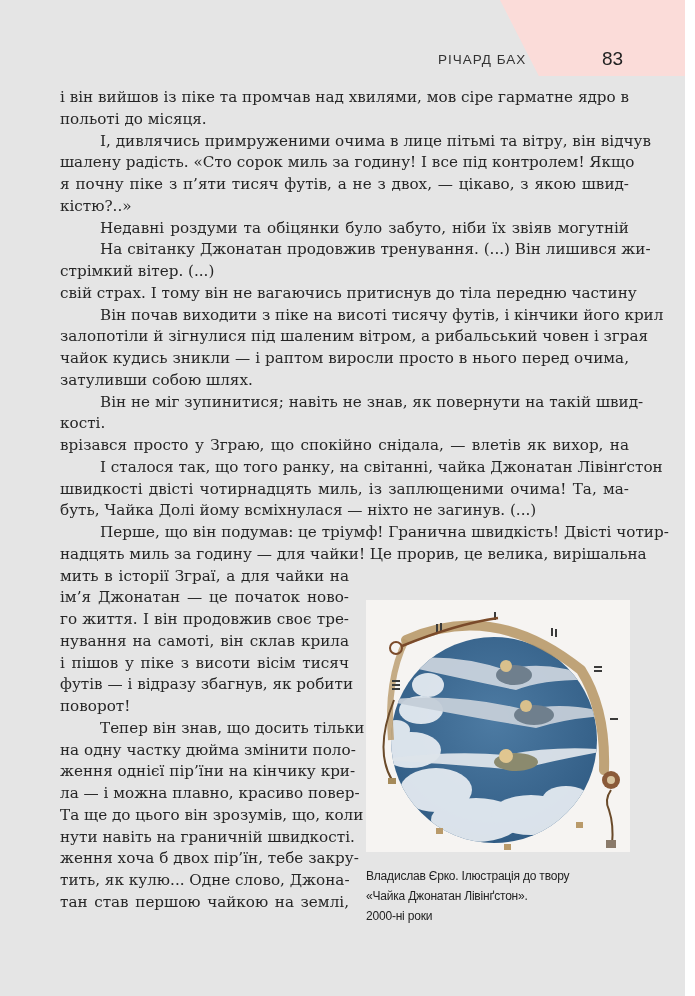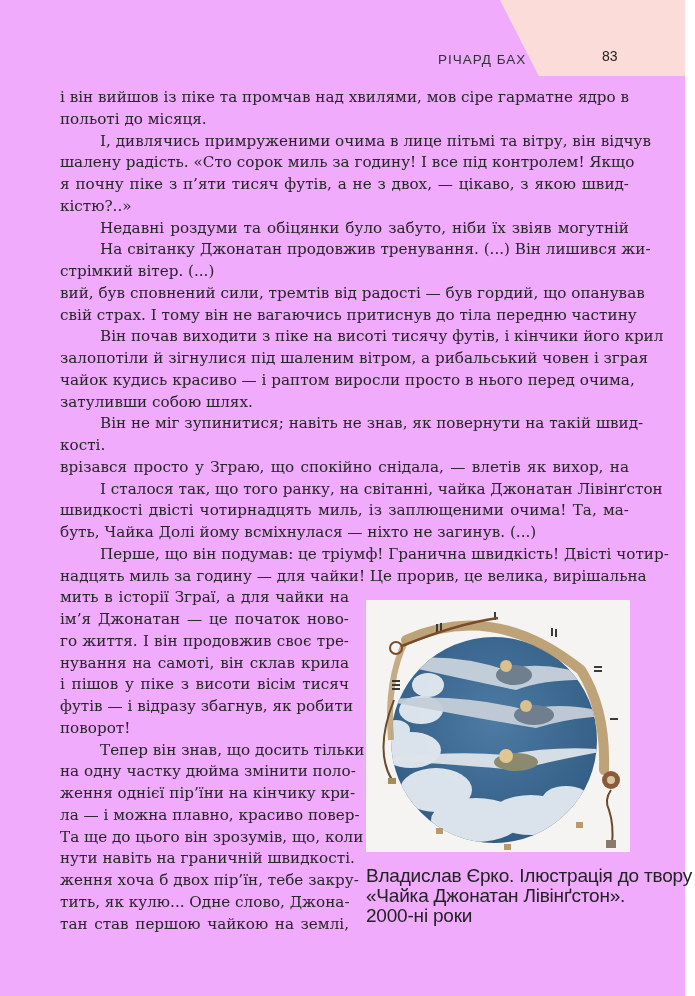--- a/index.html
+++ b/index.html
@@ -1,33 +1,33 @@
 <!DOCTYPE html>
 <html><head>
 <meta charset="utf-8">
 <style>
   html, body { margin: 0; padding: 0; background: #ffffff; }
   body { width: 695px; height: 996px; position: relative; overflow: hidden; }
-  .page { position: absolute; left: 0; top: 0; width: 685px; height: 996px; background: #f0abfc; }
+  .page { position: absolute; left: 0; top: 0; width: 685px; height: 996px; background: #e5e5e5; }
 
   
   .header-shape {
     position: absolute; top: 0; right: 0; width: 185px; height: 76px;
     background: #fbdcd9;
     clip-path: polygon(0 0, 100% 0, 100% 100%, 21% 100%);
   }
   .running-head {
     position: absolute; top: 52px; left: 438px;
     font-family: "Liberation Sans", "DejaVu Sans", sans-serif;
     font-size: 13.5px; letter-spacing: 1px; color: #333;
   }
   .page-number {
     position: absolute; top: 48px; left: 602px;
     font-family: "Liberation Sans", "DejaVu Sans", sans-serif;
-    font-size: 14px; color: #222;
+    font-size: 19px; color: #222;
   }
 
   
   .text {
     position: absolute; left: 60px; top: 87px; width: 569px;
     font-family: "DejaVu Serif", "Liberation Serif", serif;
     font-size: 15.2px; line-height: 21.75px; color: #262626;
   }
   .line {
     display: block; white-space: nowrap; text-align: justify; text-align-last: justify;
@@ -41,21 +41,21 @@
   
   .illustration {
     position: absolute; left: 366px; top: 600px; width: 264px; height: 252px;
     background: #f6f4f2;
   }
   .illustration svg { display: block; }
 
   .caption {
     position: absolute; left: 366px; top: 866px; width: 290px;
     font-family: "Liberation Sans", "DejaVu Sans", sans-serif;
-    font-size: 19px; line-height: 20px; color: #222;
+    font-size: 12px; line-height: 20px; color: #222;
     letter-spacing: -0.2px;
   }
   .caption span { display: block; white-space: nowrap; }
 </style>
 </head>
 <body>
 
 <div class="page">
   <div class="header-shape"></div>
   <div class="running-head">РІЧАРД БАХ</div>
@@ -64,25 +64,24 @@
   <div class="text" id="body-text">
       <span class="line">і він вийшов із піке та промчав над хвилями, мов сіре гарматне ядро в</span>
       <span class="line last">польоті до місяця.</span>
       <span class="line indent">І, дивлячись примруженими очима в лице пітьмі та вітру, він відчув</span>
       <span class="line">шалену радість. «Сто сорок миль за годину! І все під контролем! Якщо</span>
       <span class="line">я почну піке з п’яти тисяч футів, а не з двох, — цікаво, з якою швид-</span>
       <span class="line last">кістю?..»</span>
       <span class="line indent">Недавні роздуми та обіцянки було забуто, ніби їх звіяв могутній</span>
       <span class="line indent">На світанку Джонатан продовжив тренування. (...) Він лишився жи-</span>
       <span class="line last">стрімкий вітер. (...)</span>
-      <span class="line">вий, був сповнений сили, тремтів від радості — був гордий, що опанував</span>
       <span class="line">свій страх. І тому він не вагаючись притиснув до тіла передню частину</span>
       <span class="line indent">Він почав виходити з піке на висоті тисячу футів, і кінчики його крил</span>
       <span class="line">залопотіли й зігнулися під шаленим вітром, а рибальський човен і зграя</span>
-      <span class="line">чайок кудись красиво — і раптом виросли просто в нього перед очима,</span>
+      <span class="line">чайок кудись зникли — і раптом виросли просто в нього перед очима,</span>
       <span class="line last">затуливши собою шлях.</span>
       <span class="line indent">Він не міг зупинитися; навіть не знав, як повернути на такій швид-</span>
       <span class="line last">кості.</span>
       <span class="line">врізався просто у Зграю, що спокійно снідала, — влетів як вихор, на</span>
       <span class="line indent">І сталося так, що того ранку, на світанні, чайка Джонатан Лівінґстон</span>
       <span class="line">швидкості двісті чотирнадцять миль, із заплющеними очима! Та, ма-</span>
       <span class="line last">буть, Чайка Долі йому всміхнулася — ніхто не загинув. (...)</span>
       <span class="line indent">Перше, що він подумав: це тріумф! Гранична швидкість! Двісті чотир-</span>
       <span class="line">надцять миль за годину — для чайки! Це прорив, це велика, вирішальна</span>
       <span class="line narrow">мить в історії Зграї, а для чайки на</span>

